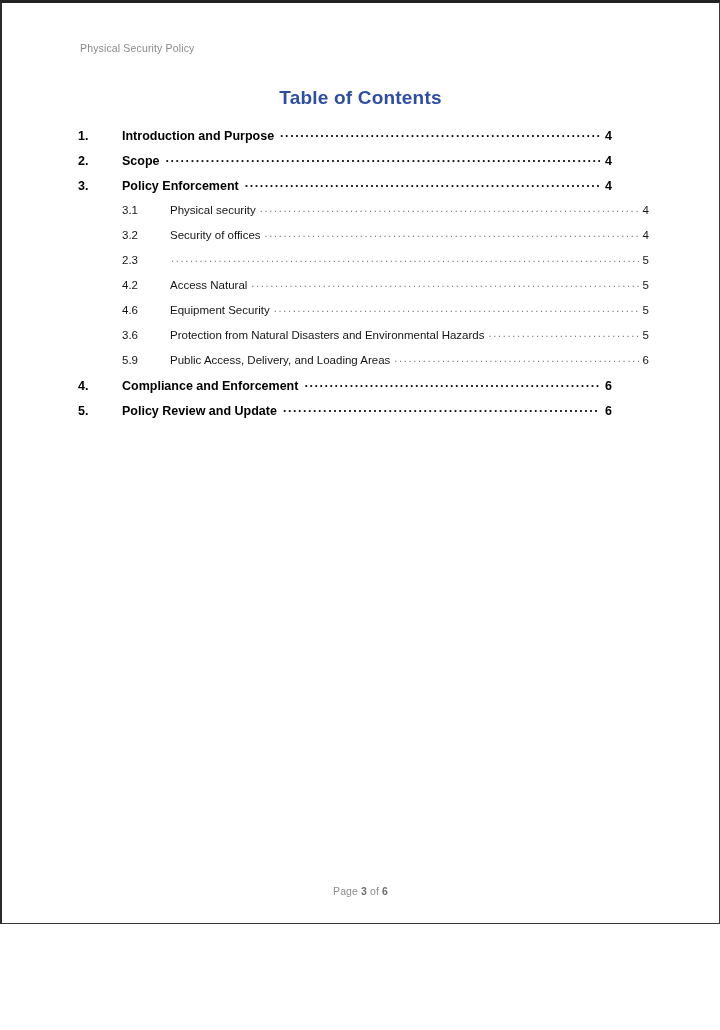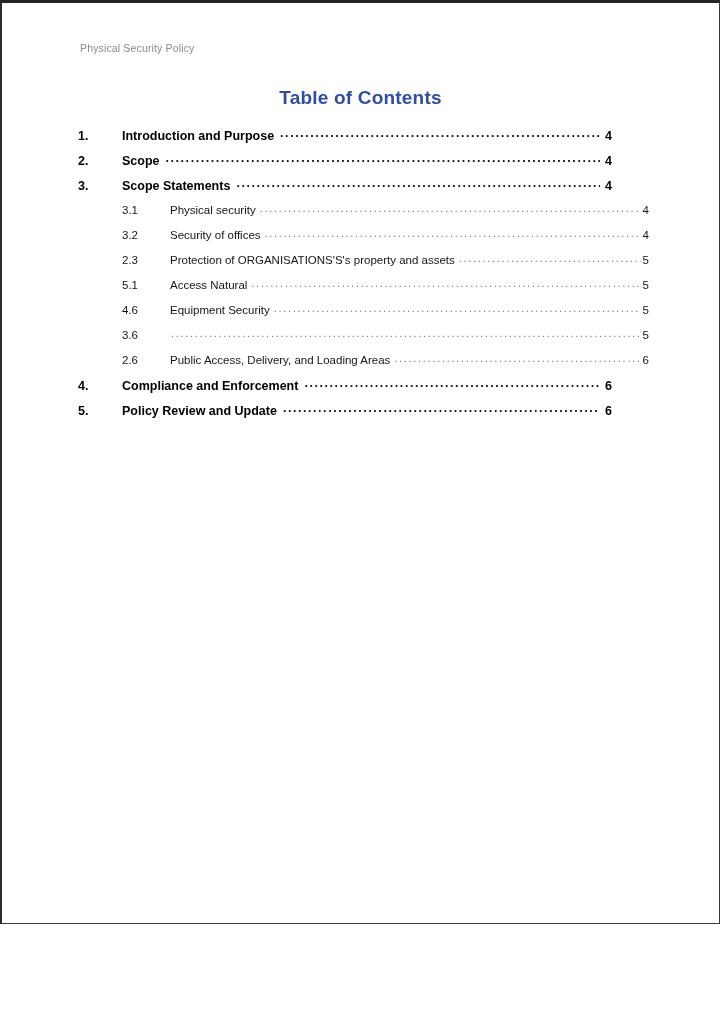--- a/index.html
+++ b/index.html
@@ -182,73 +182,79 @@
         <span class="pagenum">4</span>
       </div>
       <div class="toc-entry lvl1">
         <span class="num">2.</span>
         <span class="label">Scope</span>
         <span class="leader"></span>
         <span class="pagenum">4</span>
       </div>
       <div class="toc-entry lvl1">
         <span class="num">3.</span>
-        <span class="label">Scope Statements</span>
+        <span class="label">Policy Enforcement</span>
         <span class="leader"></span>
         <span class="pagenum">4</span>
       </div>
       <div class="toc-entry lvl2">
         <span class="num">3.1</span>
         <span class="label">Physical security</span>
         <span class="leader"></span>
         <span class="pagenum">4</span>
       </div>
       <div class="toc-entry lvl2">
         <span class="num">3.2</span>
         <span class="label">Security of offices</span>
         <span class="leader"></span>
         <span class="pagenum">4</span>
       </div>
       <div class="toc-entry lvl2">
         <span class="num">2.3</span>
-        <span class="label">Protection of ORGANISATIONS'S's property and assets</span>
-        <span class="leader"></span>
-        <span class="pagenum">5</span>
-      </div>
-      <div class="toc-entry lvl2">
-        <span class="num">5.1</span>
+        <span class="leader"></span>
+        <span class="pagenum">5</span>
+      </div>
+      <div class="toc-entry lvl2">
+        <span class="num">4.2</span>
         <span class="label">Access Natural</span>
         <span class="leader"></span>
         <span class="pagenum">5</span>
       </div>
       <div class="toc-entry lvl2">
         <span class="num">4.6</span>
         <span class="label">Equipment Security</span>
         <span class="leader"></span>
         <span class="pagenum">5</span>
       </div>
       <div class="toc-entry lvl2">
         <span class="num">3.6</span>
-        <span class="leader"></span>
-        <span class="pagenum">5</span>
-      </div>
-      <div class="toc-entry lvl2">
-        <span class="num">2.6</span>
+        <span class="label">Protection from Natural Disasters and Environmental Hazards</span>
+        <span class="leader"></span>
+        <span class="pagenum">5</span>
+      </div>
+      <div class="toc-entry lvl2">
+        <span class="num">5.9</span>
         <span class="label">Public Access, Delivery, and Loading Areas</span>
         <span class="leader"></span>
         <span class="pagenum">6</span>
       </div>
       <div class="toc-entry lvl1">
         <span class="num">4.</span>
         <span class="label">Compliance and Enforcement</span>
         <span class="leader"></span>
         <span class="pagenum">6</span>
       </div>
       <div class="toc-entry lvl1">
         <span class="num">5.</span>
         <span class="label">Policy Review and Update</span>
         <span class="leader"></span>
         <span class="pagenum">6</span>
       </div>
     </div>
 
+  <div class="doc-footer">
+    <span>Page</span>
+    <b>3</b>
+    <span>of</span>
+    <b>6</b>
+  </div>
 
 </div>
 
 </body></html>

